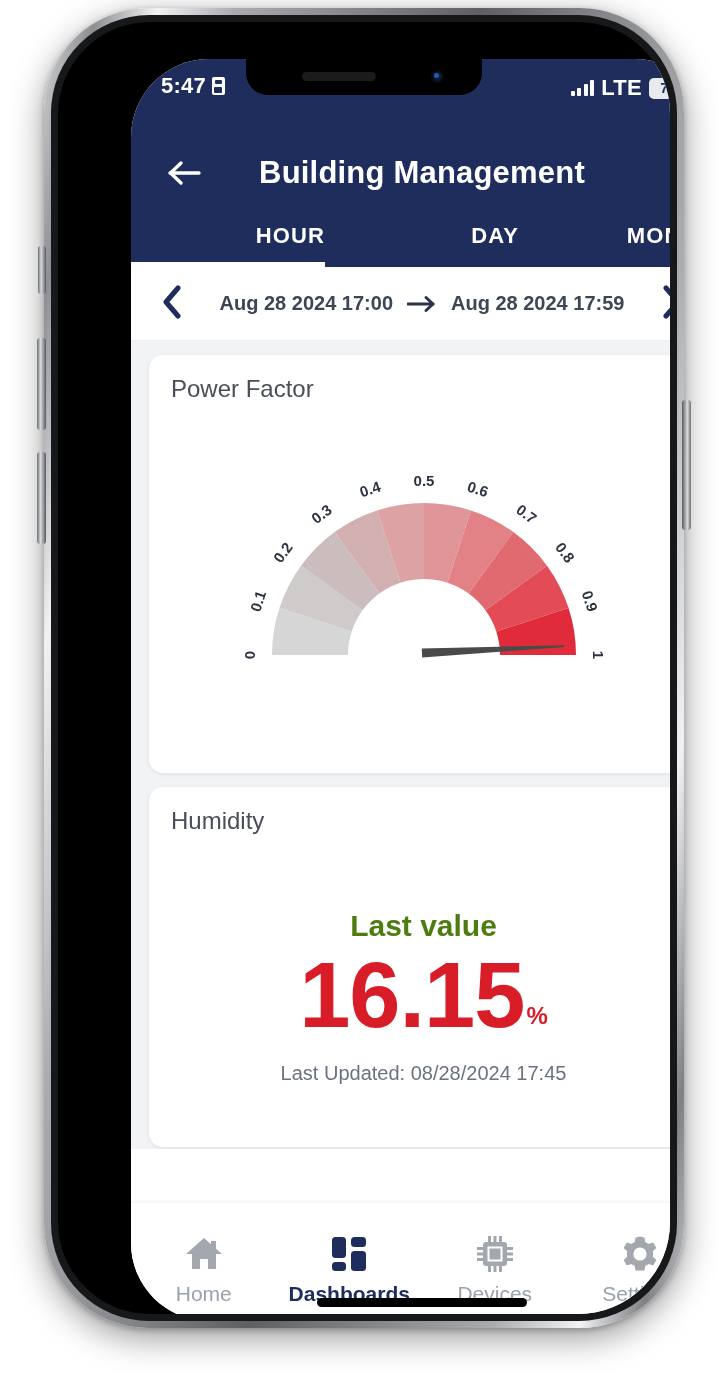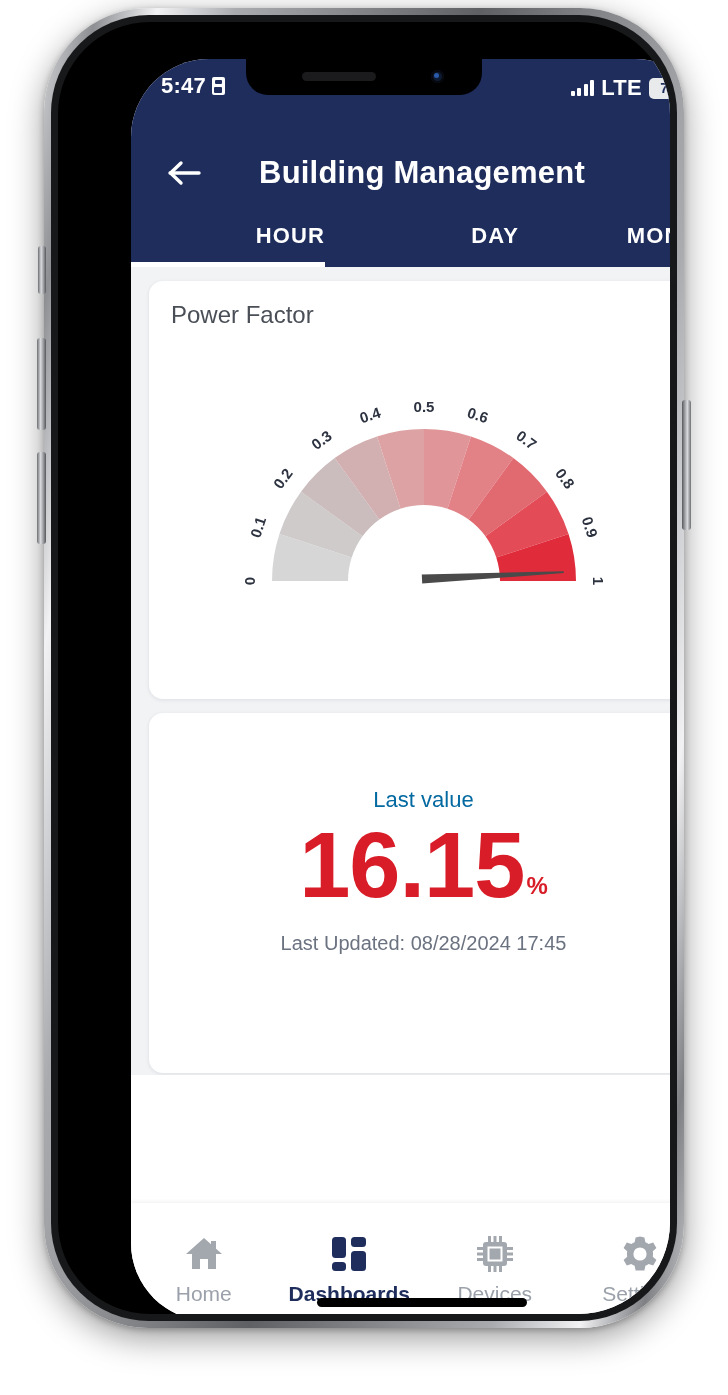--- a/index.html
+++ b/index.html
@@ -173,21 +173,21 @@
   .gauge-card { height: 418px; }
   .gauge-wrap { position: relative; width: 100%; height: 340px; }
   .gauge-svg { position: absolute; left: 50%; transform: translateX(-50%); top: 20px; }
 
   
   .hum-card { height: 360px; }
   .hum-body {
     display: flex; flex-direction: column; align-items: center; justify-content: center;
     padding-top: 74px;
   }
-  .lastvalue-label { font-size: 22px; color: #0369a1; font-weight: 400; }
+  .lastvalue-label { font-size: 30px; color: #4d7c0f; font-weight: 700; }
   .bigvalue-row { display: flex; align-items: flex-end; margin-top: 4px; text-align: center; }
   .bigvalue {
     font-size: 92px; font-weight: 800; color: #d91d28; line-height: 1.05;
     letter-spacing: -1px;
   }
   .unit { font-size: 24px; font-weight: 600; color: #d91d28; margin-bottom: 14px; margin-left: 2px; }
   .lastupdated { margin-top: 18px; font-size: 20px; color: #6b7280; }
 
   
   .bottomnav {
@@ -268,20 +268,48 @@
           </div>
           <div class="tab">
             <span>DAY</span>
           </div>
           <div class="tab">
             <span>MONTH</span>
           </div>
         </div>
       </div>
 
+      <div class="datenav">
+        <div class="chev">
+          <span>
+            <svg width="22" height="34" viewBox="0 0 22 34" aria-hidden="true">
+              <path d="M17 3 L5 17 L17 31" stroke="#1e2d5c" stroke-width="5" fill="none" stroke-linecap="round" stroke-linejoin="round"></path>
+            </svg>
+          </span>
+        </div>
+
+        <div class="daterange">
+          <span>Aug 28 2024 17:00</span>
+          <span class="arrow-right">
+            <svg width="30" height="18" viewBox="0 0 30 18" aria-hidden="true">
+              <path d="M1 9 H26" stroke="#2a3446" stroke-width="3" stroke-linecap="round" fill="none"></path>
+              <path d="M19 2.5 L26 9 L19 15.5" stroke="#2a3446" stroke-width="3" fill="none" stroke-linecap="round" stroke-linejoin="round"></path>
+            </svg>
+          </span>
+          <span>Aug 28 2024 17:59</span>
+        </div>
+
+        <div class="chev">
+          <span>
+            <svg width="22" height="34" viewBox="0 0 22 34" aria-hidden="true">
+              <path d="M5 3 L17 17 L5 31" stroke="#1e2d5c" stroke-width="5" fill="none" stroke-linecap="round" stroke-linejoin="round"></path>
+            </svg>
+          </span>
+        </div>
+      </div>
 
       <div class="content">
 
         <div class="card gauge-card">
           <div class="card-title">Power Factor</div>
           <div class="gauge-wrap">
             <svg class="gauge-svg" id="gauge" width="500" height="300" viewBox="0 0 500 300">
                 <path d="M 98 231.99999999999997 A 152 152 0 0 1 105.43940952313667 185.02941685500798
                L 177.71970476156832 208.514708427504 A 76 76 0 0 0 174 232 Z" fill="#d6d6d6"></path>
                 <path d="M 105.43940952313667 185.02941685500798 A 152 152 0 0 1 127.02941685500801 142.65664165154408
@@ -315,20 +343,21 @@
                 <text x="423" y="232" class="tickmark" text-anchor="middle" dominant-baseline="middle" transform="rotate(90 423 232)">1</text>
                 <path d="M 248.22015576347314 234.59472865790892
      L 389.7668159336811 224.10829591635655
      L 389.680668026235 222.3103586154357
      L 247.77984423652686 225.40527134209108 Z" fill="#4a4a4a"></path>
               </svg>
           </div>
         </div>
 
         <div class="card hum-card">
+          <div class="card-title">Humidity</div>
           <div class="hum-body">
             <div class="lastvalue-label">Last value</div>
             <div class="bigvalue-row">
               <span class="bigvalue">16.15</span>
               <span class="unit">%</span>
             </div>
             <div class="lastupdated">Last Updated: 08/28/2024 17:45</div>
           </div>
         </div>
 

